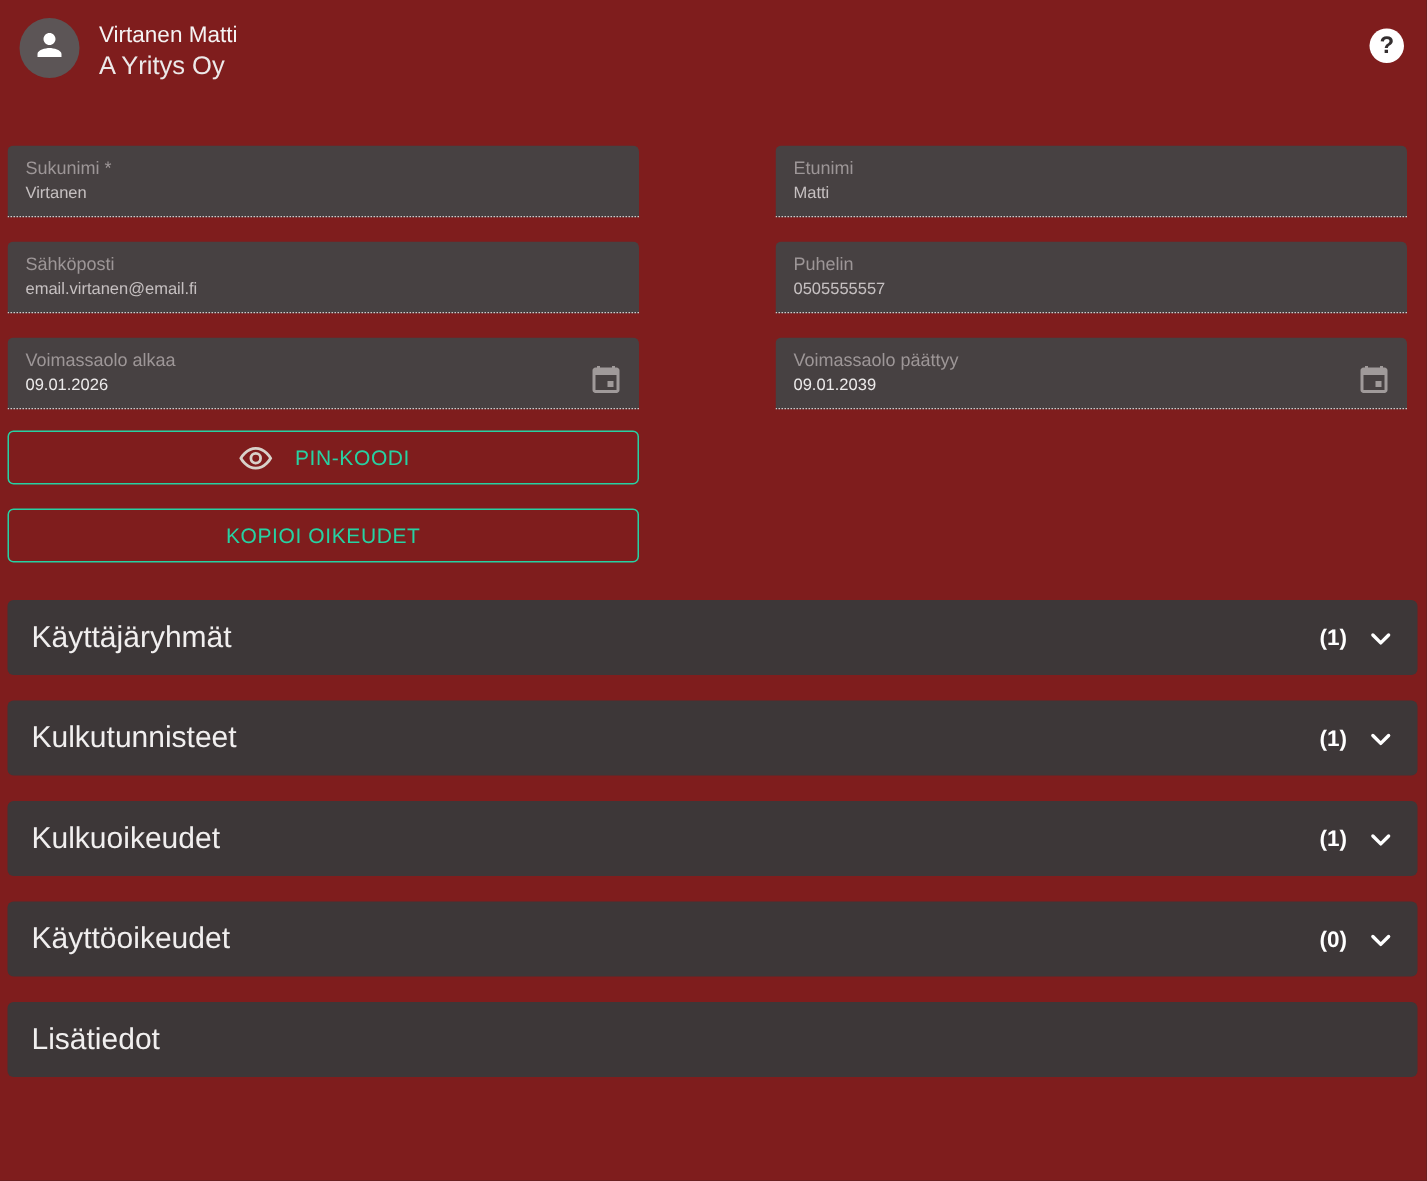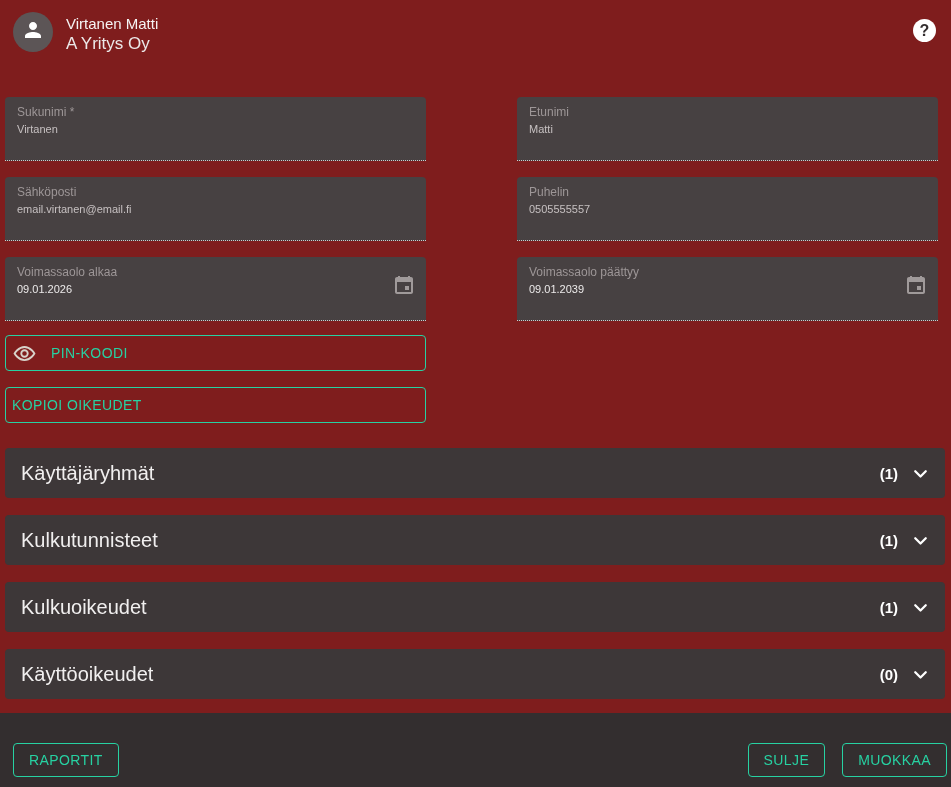--- a/index.html
+++ b/index.html
@@ -51,21 +51,21 @@
     margin: 0 13px 0 5px;
     display: grid;
     grid-template-columns: 421px 421px;
     justify-content: space-between;
   }
   .grid-fields { margin-top: 37px; row-gap: 16px; }
   .grid-btns   { margin-top: 14px; }
   .grid-btns2  { margin-top: 16px; }
 
   .field {
-    height: 64px;
+    height: 48px;
     box-sizing: border-box;
     background: #474142;
     border-radius: 4px 4px 0 0;
     border-bottom: 1px dotted #d0cbcb;
     padding: 8px 12px 0 12px;
     position: relative;
     cursor: default;
   }
   .field-label { font-size: 12px; color: #9d9697; }
   .field-value { font-size: 11px; color: #c6c0c1; margin-top: 4px; white-space: nowrap; }
@@ -82,21 +82,21 @@
   .outline-btn {
     height: 36px;
     box-sizing: border-box;
     background: transparent;
     border: 1px solid #27d1a2;
     border-radius: 4px;
     color: #27d1a2;
     font-family: "Liberation Sans", sans-serif;
     font-size: 14px;
     letter-spacing: 0.4px;
-    display: flex; align-items: center; justify-content: flex-start;
+    display: flex; align-items: center; justify-content: center;
     gap: 14px;
     cursor: pointer;
   }
   .outline-btn.gray-border { border-color: #8c8786; }
   .btn-ic { display: flex; align-items: center; }
 
   
   .sections { margin: 25px 6px 0 5px; }
   .accordion {
     height: 50px;
@@ -254,20 +254,14 @@
             <path d="M6 9.5 L12 15.5 L18 9.5"></path>
           </svg>
       </span>
     </div>
     <div class="accordion">
       <div class="accordion-title">Lisätiedot</div>
       <div class="accordion-count"></div>
     </div>
   </div>
 
-  <div class="footer">
-    <button class="footer-btn">RAPORTIT</button>
-    <div class="footer-spacer"></div>
-    <button class="footer-btn">SULJE</button>
-    <button class="footer-btn">MUOKKAA</button>
-  </div>
 
 </div>
 
 </body></html>

